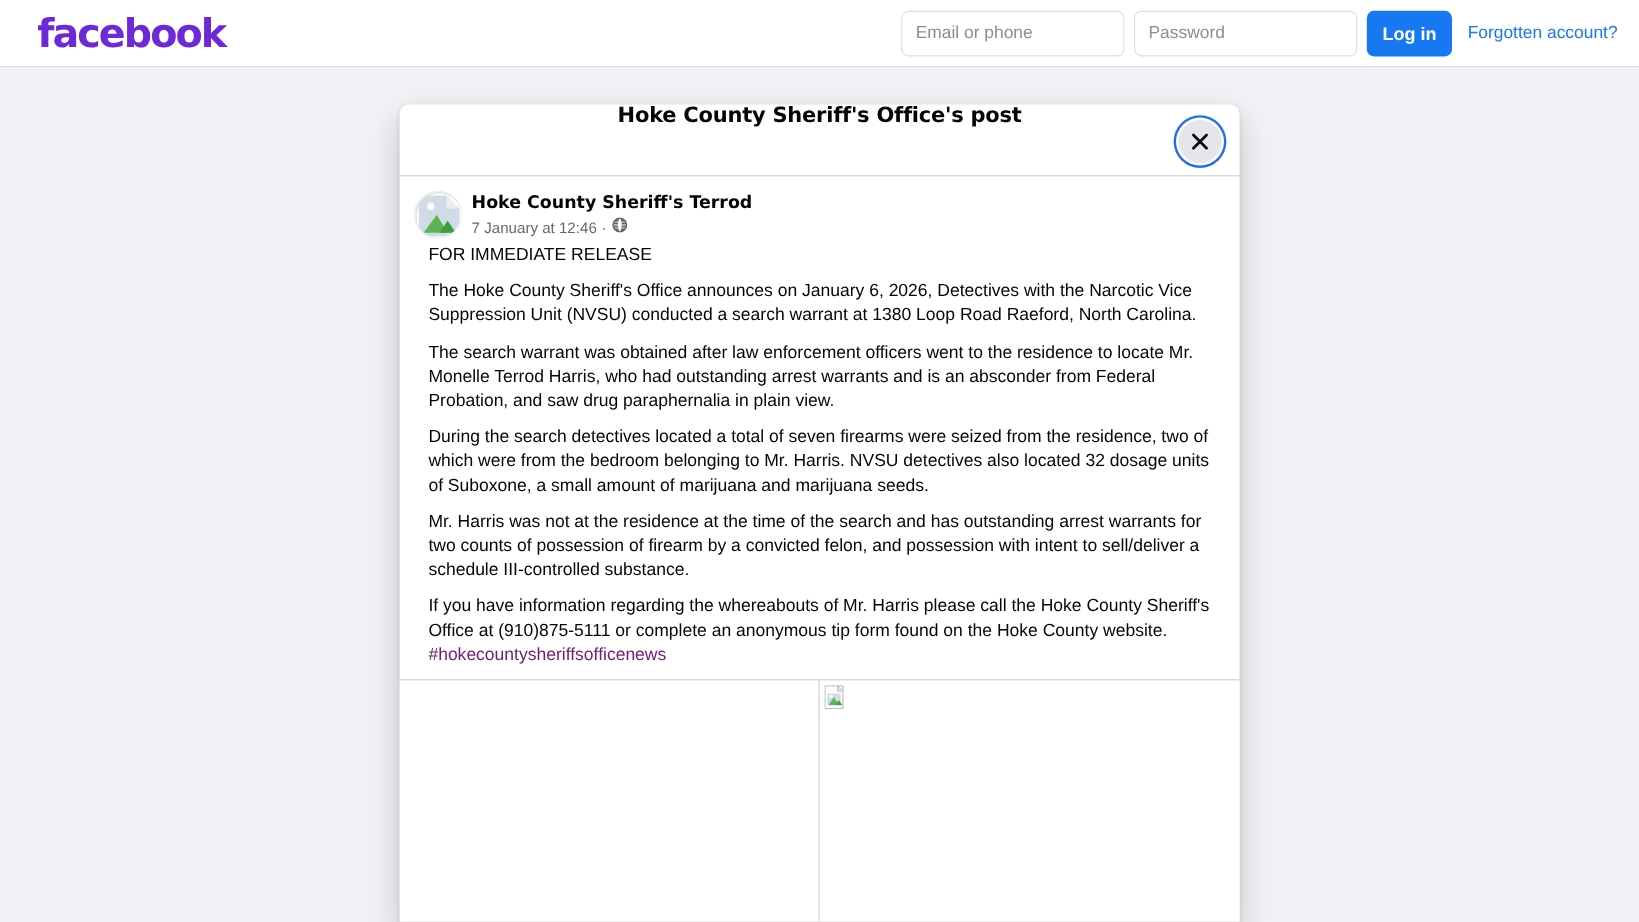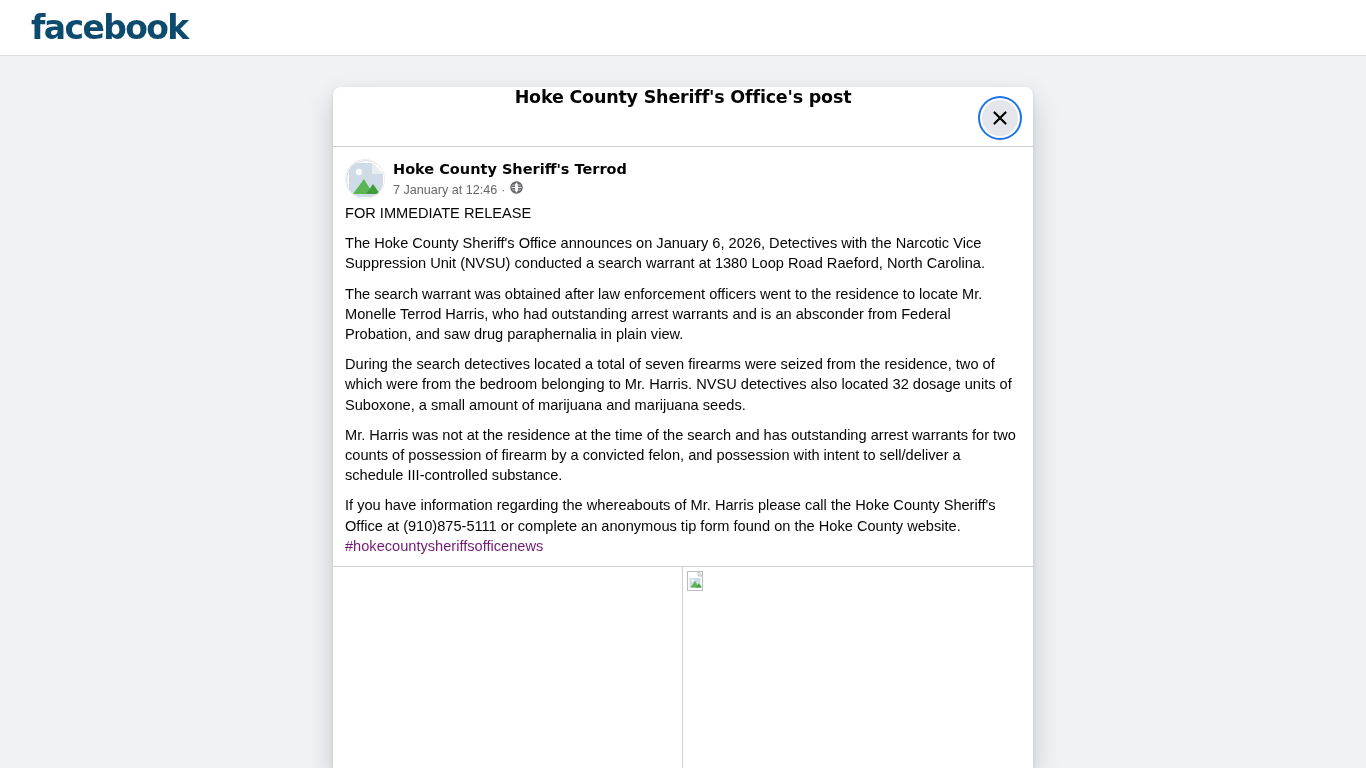--- a/index.html
+++ b/index.html
@@ -27,21 +27,21 @@
   }
   .fb-logo {
     position: absolute;
     left: 31px;
     top: 11px;
     font-family: "DejaVu Sans", sans-serif;
     font-size: 33px;
     line-height: 34px;
     font-weight: bold;
     letter-spacing: -1.6px;
-    color: #0c4a6e;
+    color: #6d28d9;
     user-select: none;
   }
   .login-form {
     position: absolute;
     right: 18px;
     top: 9px;
     display: flex;
     align-items: center;
     gap: 0;
   }
@@ -165,21 +165,21 @@
     gap: 4px;
     font-size: 12.6px;
     color: #65676b;
     line-height: 17px;
     margin-top: 2px;
   }
   .post-sub .ts { cursor: pointer; }
   .dot { color: #65676b; }
 
   .post-text {
-    padding: 0 16px 0 12px;
+    padding: 0 16px 0 24px;
     font-size: 14.6px;
     line-height: 20.2px;
     color: #050505;
   }
   .post-text p {
     margin: 0 0 10px 0;
   }
   .post-text p:first-child { margin-bottom: 10px; }
   .hashtag {
     color: #701a75;
@@ -212,20 +212,26 @@
 
   
   .ph svg, .broken-img svg { display: block; }
 </style>
 </head>
 <body>
 
 <div class="topbar">
   <div class="fb-logo">facebook</div>
 
+  <div class="login-form">
+    <input class="login-input" id="email-field" type="text" placeholder="Email or phone" style="">
+    <input class="login-input" id="password-field" type="password" placeholder="Password" style="">
+    <button class="login-btn">Log in</button>
+    <a class="forgot-link" href="#">Forgotten account?</a>
+  </div>
 </div>
 
 <div class="modal">
 
   <div class="modal-header">
     <div class="modal-title">Hoke County Sheriff's Office's post</div>
     <button class="close-btn">
       <span>
         <svg width="16" height="16" viewBox="0 0 16 16" aria-hidden="true">
           <path d="M2.5 2.5 L13.5 13.5 M13.5 2.5 L2.5 13.5" stroke="#050505" stroke-width="2.2" stroke-linecap="round"></path>

